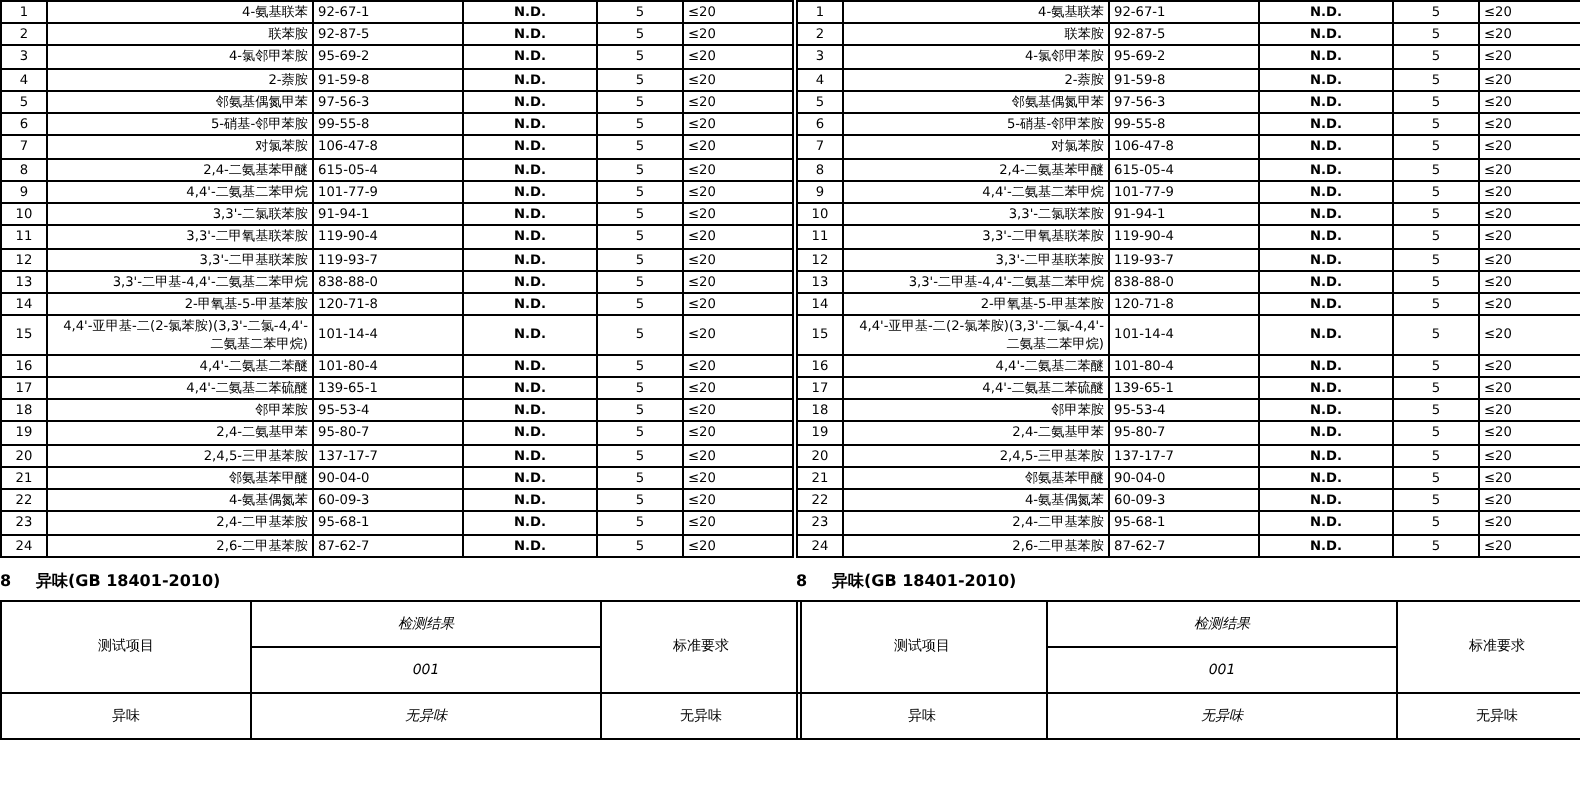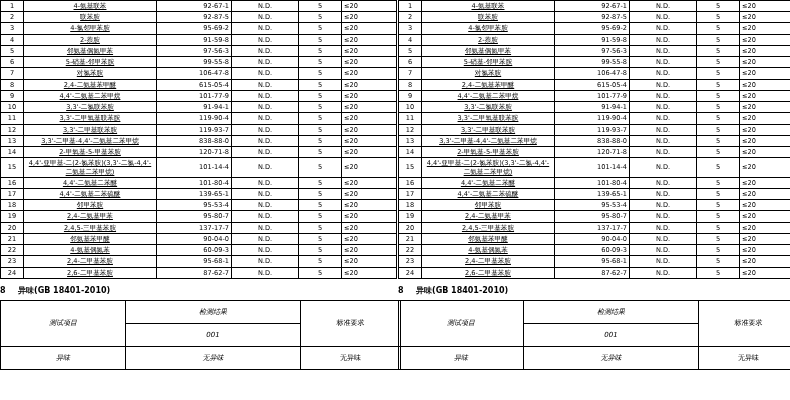--- a/index.html
+++ b/index.html
@@ -35,23 +35,23 @@
     table-layout: fixed;
   }
   table.amines td {
     border: 0.6px solid #000000;
     padding: 1px 2px;
     font-size: 6.6px;
     line-height: 1.25;
     vertical-align: middle;
   }
   td.c-idx { width: 18px; text-align: center; }
-  td.c-name { width: 128px; text-align: center; padding-left: 3px; text-decoration: underline; }
-  td.c-cas { width: 70px; text-align: right; }
-  td.c-res { width: 62px; text-align: center; }
+  td.c-name { width: 128px; text-align: right; padding-left: 3px; }
+  td.c-cas { width: 70px; text-align: left; }
+  td.c-res { width: 62px; text-align: center; font-weight: bold; }
   td.c-unc { width: 38px; text-align: center; }
   td.c-lim { width: 50px; text-align: left; }
 
   .section-head {
     margin-top: 6px;
     margin-bottom: 4px;
     display: flex;
     align-items: baseline;
     gap: 8px;
     font-size: 8px;
@@ -65,21 +65,21 @@
     table-layout: fixed;
   }
   table.odor td {
     border: 0.6px solid #000000;
     padding: 4px 2px;
     font-size: 7px;
     text-align: center;
     vertical-align: middle;
     height: 14px;
   }
-  td.o-item { width: 120px; font-style: italic; }
+  td.o-item { width: 120px; }
   td.o-result { width: 170px; font-style: italic; }
   td.o-std { width: 95px; margin-left: 40px; }
 </style>
 </head>
 <body>
 
 <div class="page">
 
   <div class="col col-left">
     <table class="amines">

